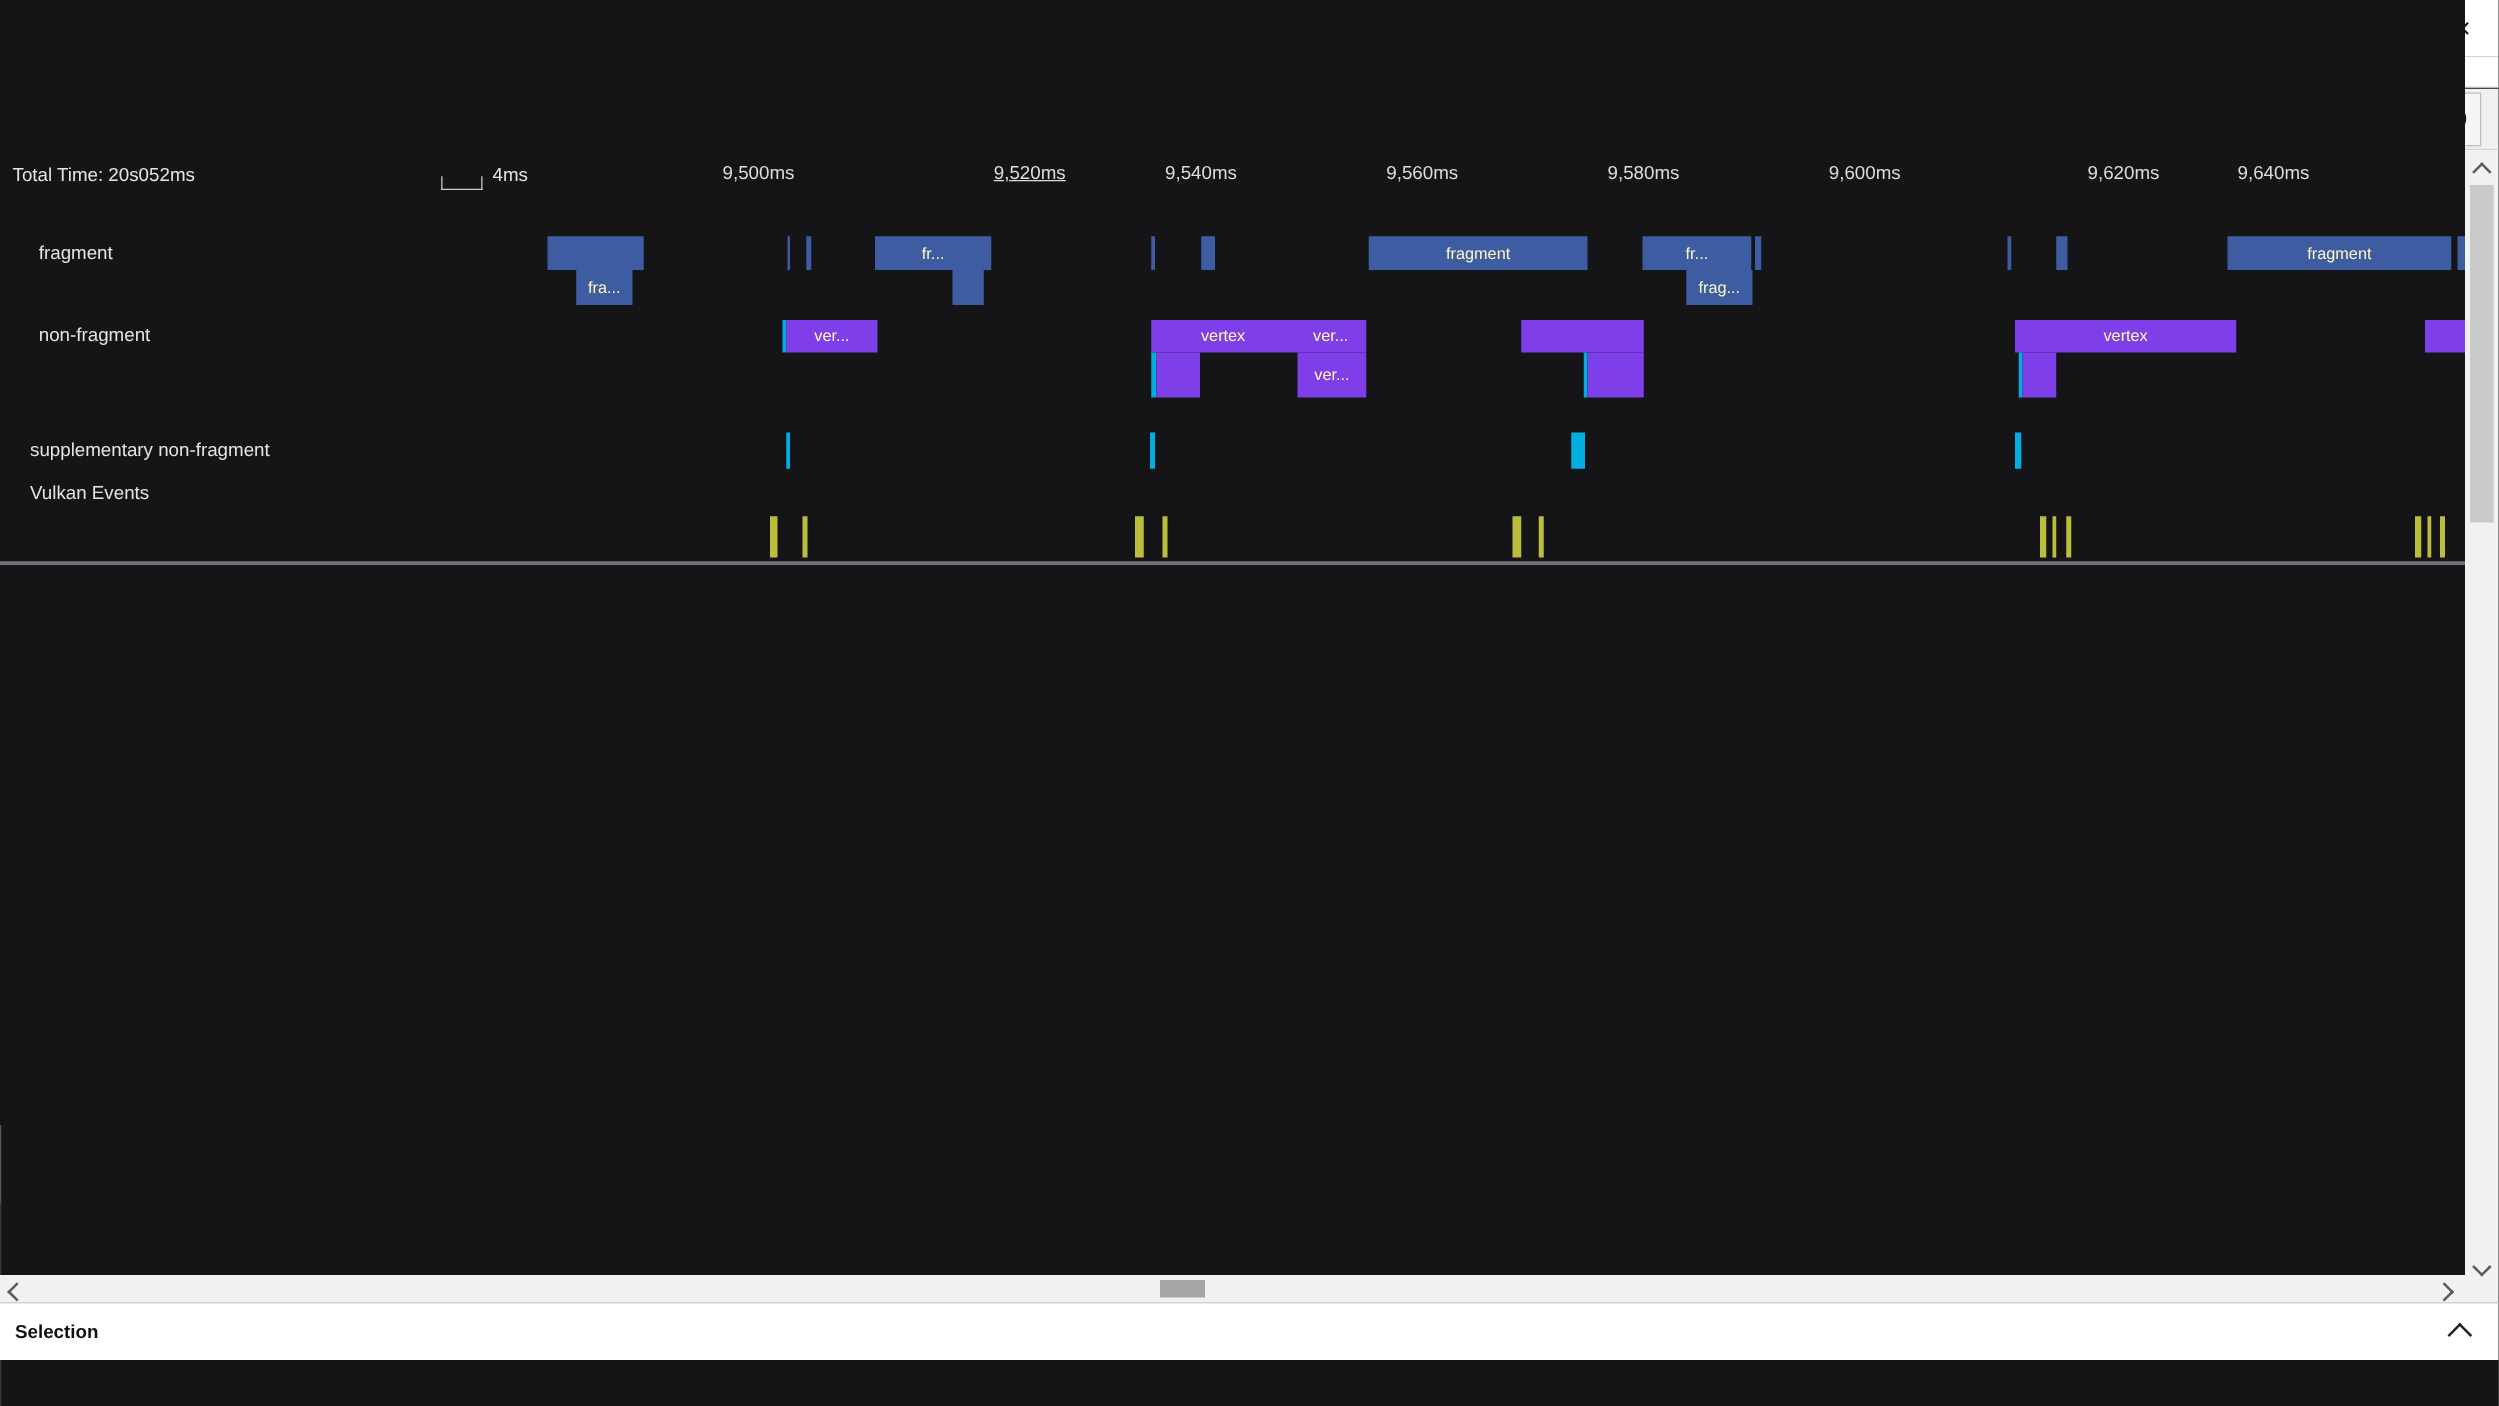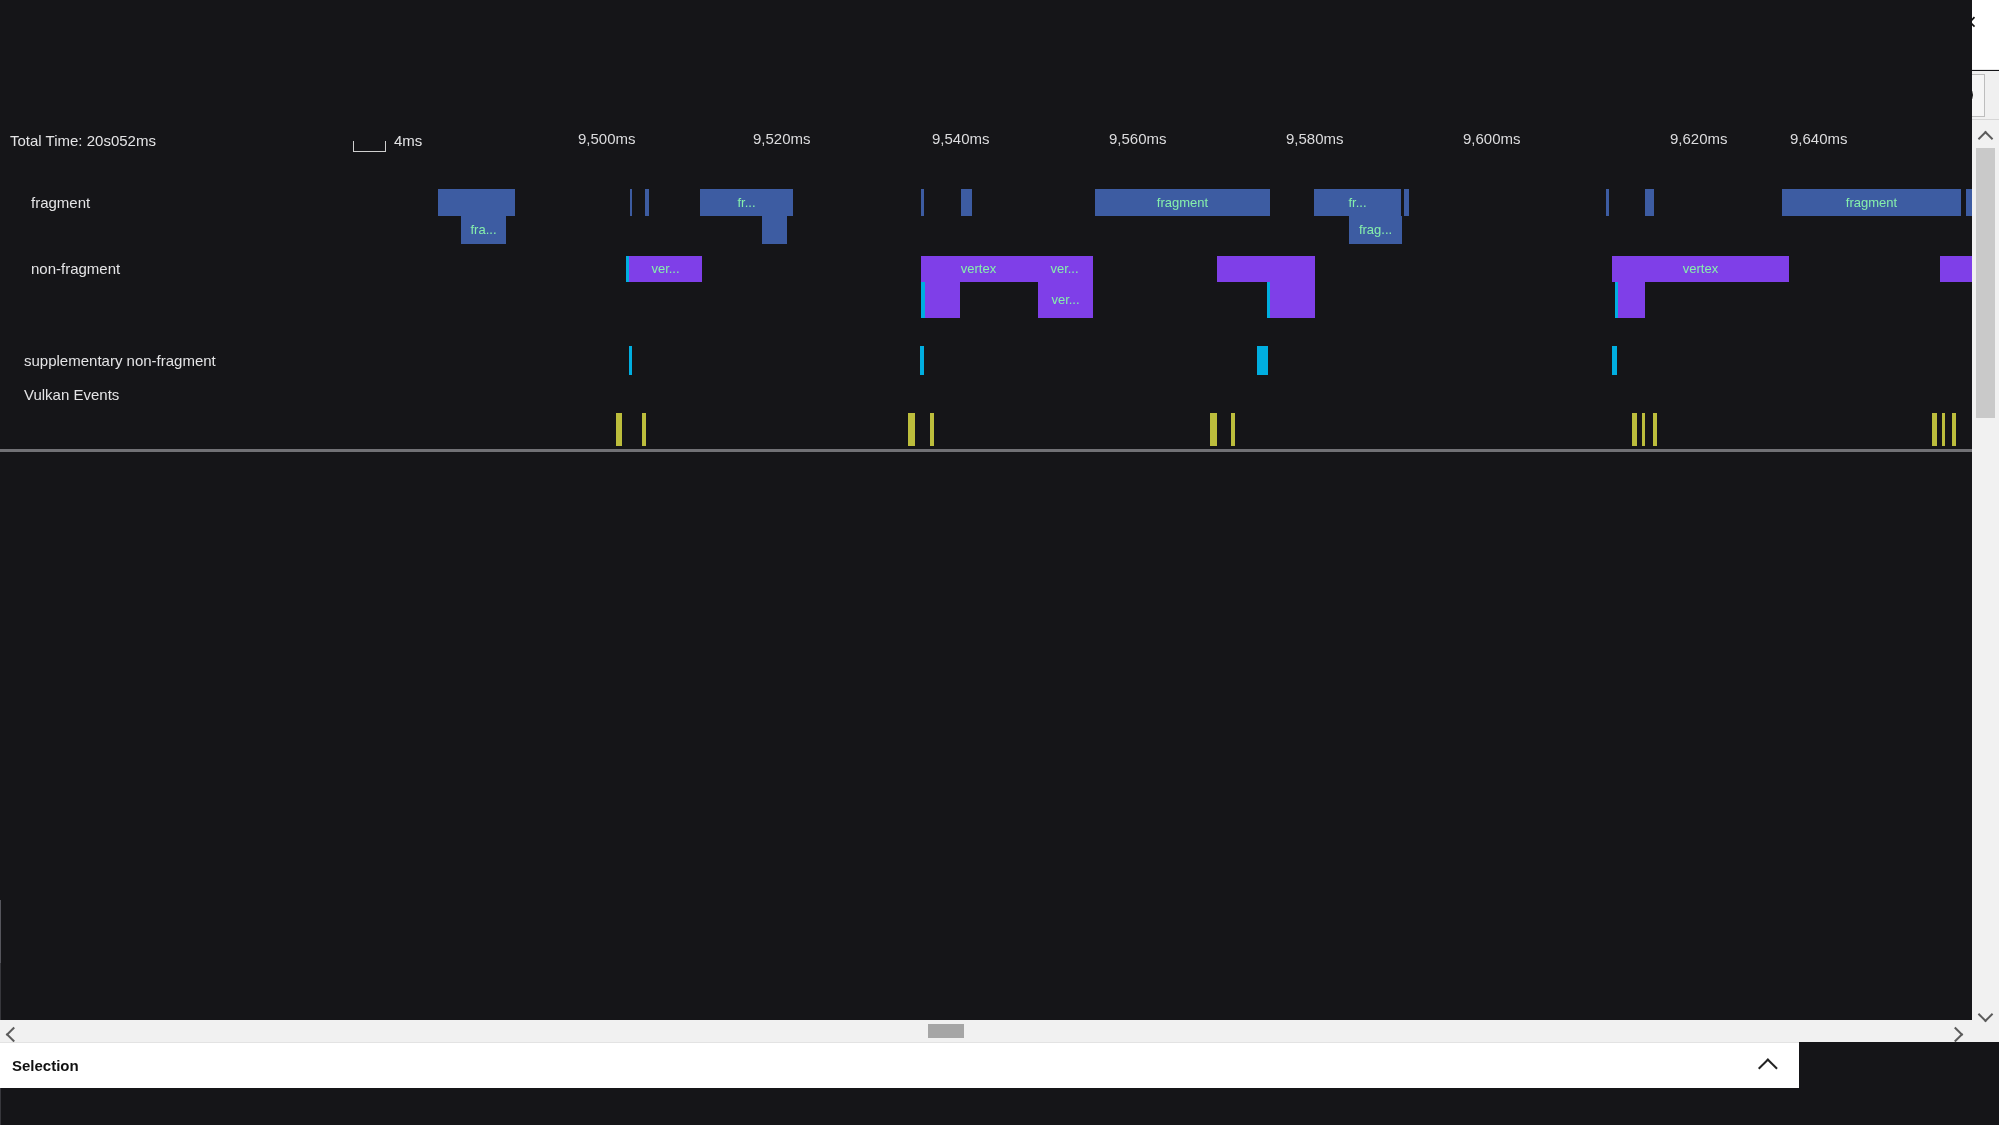--- a/index.html
+++ b/index.html
@@ -43,37 +43,37 @@
   .sqbtn{width:45px;height:41px;background:#f5f5f5;border:1px solid #bdbdbd;
          display:flex;align-items:center;justify-content:center;}
   .circ{width:20px;height:20px;border:1.8px solid #1a1a1a;border-radius:50%;
         display:flex;align-items:center;justify-content:center;font-size:13px;font-weight:700;color:#1a1a1a;}
 
   
   #timeline-layer{position:absolute;left:0;top:0;width:1999px;height:1125px;}
   .tl-text{position:absolute;color:#e4e4e6;font-size:15px;white-space:nowrap;}
   .ruler-label{position:absolute;color:#dcdcde;font-size:15px;white-space:nowrap;}
   .bar{position:absolute;box-sizing:border-box;text-align:center;overflow:hidden;
-       color:#86efac;font-size:13px;white-space:nowrap;}
+       color:#fef9c3;font-size:13px;white-space:nowrap;}
   .scale-bracket{position:absolute;border-left:1.5px solid #cfcfcf;border-right:1.5px solid #cfcfcf;
        border-bottom:1.5px solid #cfcfcf;}
   .splitter{position:absolute;background:#717175;}
 
   
   .sb{position:absolute;background:#f1f1f1;}
   .sb-thumb-h{position:absolute;background:#a6a6a6;}
   .sb-thumb-v{position:absolute;background:#c9c9c9;}
   .chev{width:9px;height:9px;border-left:2px solid #5c5c5c;border-top:2px solid #5c5c5c;display:inline-block;}
   .chev-up{transform:rotate(45deg);}
   .chev-down{transform:rotate(225deg);}
   .chev-left{transform:rotate(-45deg);}
   .chev-right{transform:rotate(135deg);}
 
   
-  .selbar{position:absolute;left:0;top:1042px;width:1799px;height:46px;background:#ffffff;
+  .selbar{position:absolute;left:0;top:1042px;width:1999px;height:46px;background:#ffffff;
           border-top:1px solid #e3e3e3;display:flex;align-items:center;box-sizing:border-box;}
   .selbar-title{font-size:15px;font-weight:700;color:#111;margin-left:12px;}
   .sel-chev{margin-left:auto;margin-right:22px;width:12px;height:12px;border-left:2.4px solid #222;
             border-top:2.4px solid #222;transform:rotate(45deg) translateY(3px);}
   .statusbar{position:absolute;left:0;top:1088px;width:1999px;height:37px;background:#fdfdfd;
              border-top:1px solid #e3e3e3;display:flex;align-items:center;box-sizing:border-box;font-size:15px;color:#111;}
   .vsep{width:1px;height:26px;background:#d9d9d9;}
   .statuscell{width:142px;text-align:center;}
   .update-link{margin-left:auto;margin-right:28px;text-decoration:underline;}
 </style>
@@ -171,21 +171,21 @@
           <span class="circ">?</span>
         </div>
     </div>
   </div>
 
   <div id="timeline-layer">
       <div style="left: 0px; top: 120px; width: 1972px; height: 900px; background: rgb(21, 21, 24);"></div>
       <div style="left: 571px; top: 120px; width: 1px; height: 63px; background: rgb(85, 85, 92);"></div>
       <div style="left: 571px; top: 183px; width: 1px; height: 266px; background: rgb(55, 55, 60);"></div>
       <div class="ruler-label" style="left: 578px; top: 130px;">9,500ms</div>
-      <div class="ruler-label" style="left: 753px; top: 130px;">9,520ms</div>
+      <div class="ruler-label" style="left: 795px; top: 130px; text-decoration: underline;">9,520ms</div>
       <div class="ruler-label" style="left: 932px; top: 130px;">9,540ms</div>
       <div class="ruler-label" style="left: 1109px; top: 130px;">9,560ms</div>
       <div class="ruler-label" style="left: 1286px; top: 130px;">9,580ms</div>
       <div class="ruler-label" style="left: 1463px; top: 130px;">9,600ms</div>
       <div class="ruler-label" style="left: 1640px; top: 130px; margin-left: 30px;">9,620ms</div>
       <div class="ruler-label" style="left: 1790px; top: 130px;">9,640ms</div>
       <div class="tl-text" style="left: 10px; top: 132px;">Total Time: 20s052ms</div>
       <div class="scale-bracket" style="left: 353px; top: 141px; width: 31px; height: 10px;"></div>
       <div class="tl-text" style="left: 394px; top: 132px;">4ms</div>
       <div class="tl-text" style="left: 31px; top: 194px;">fragment</div>

